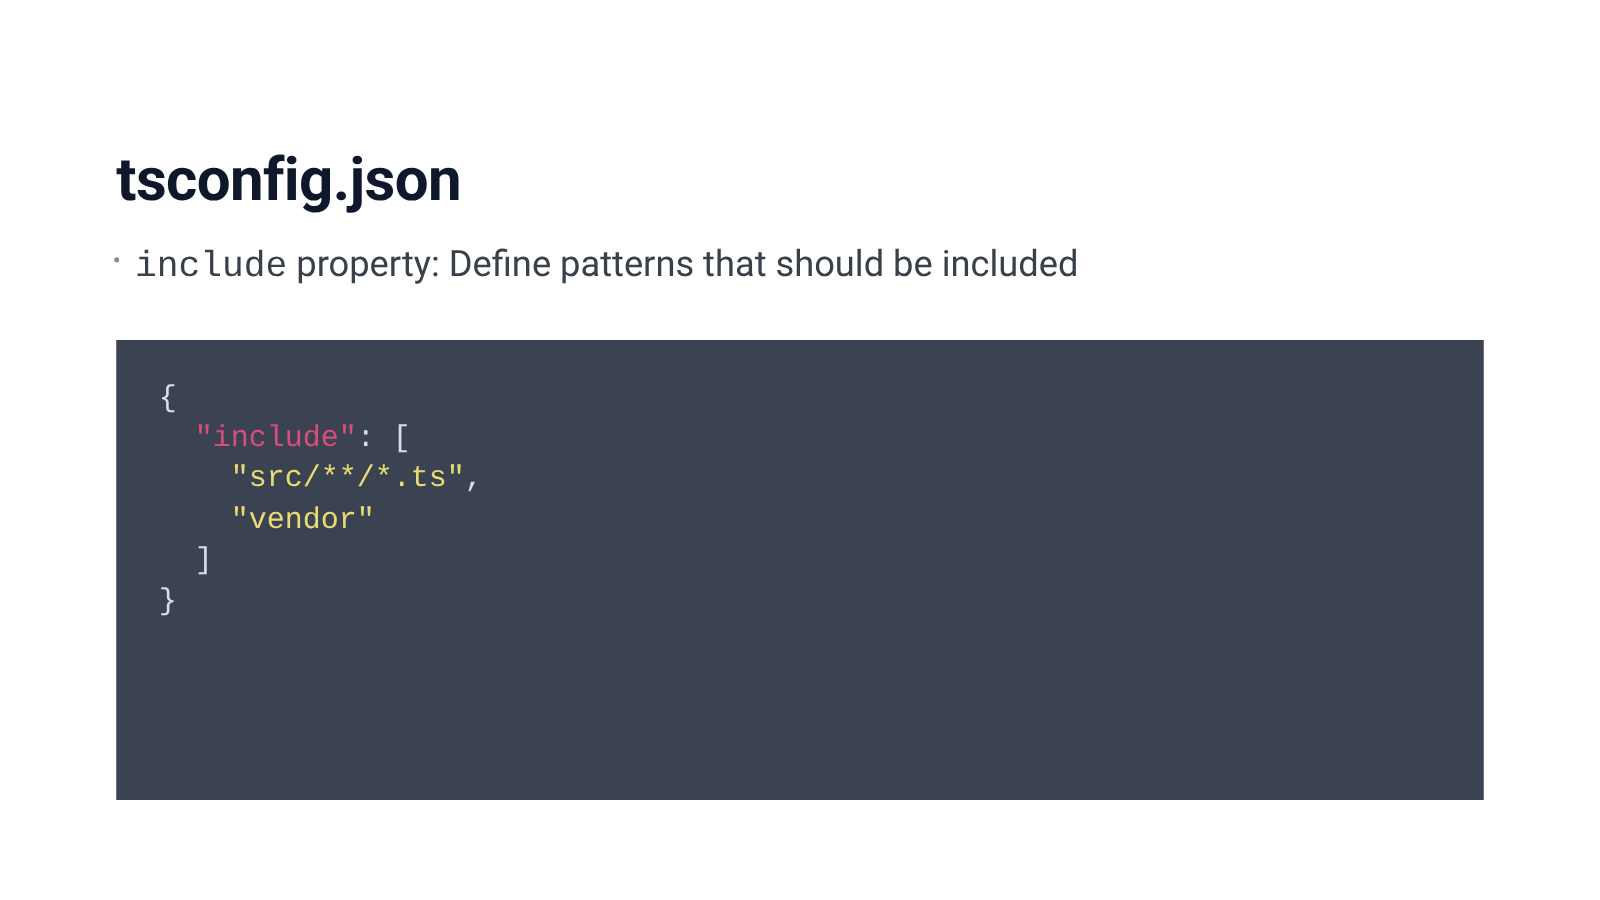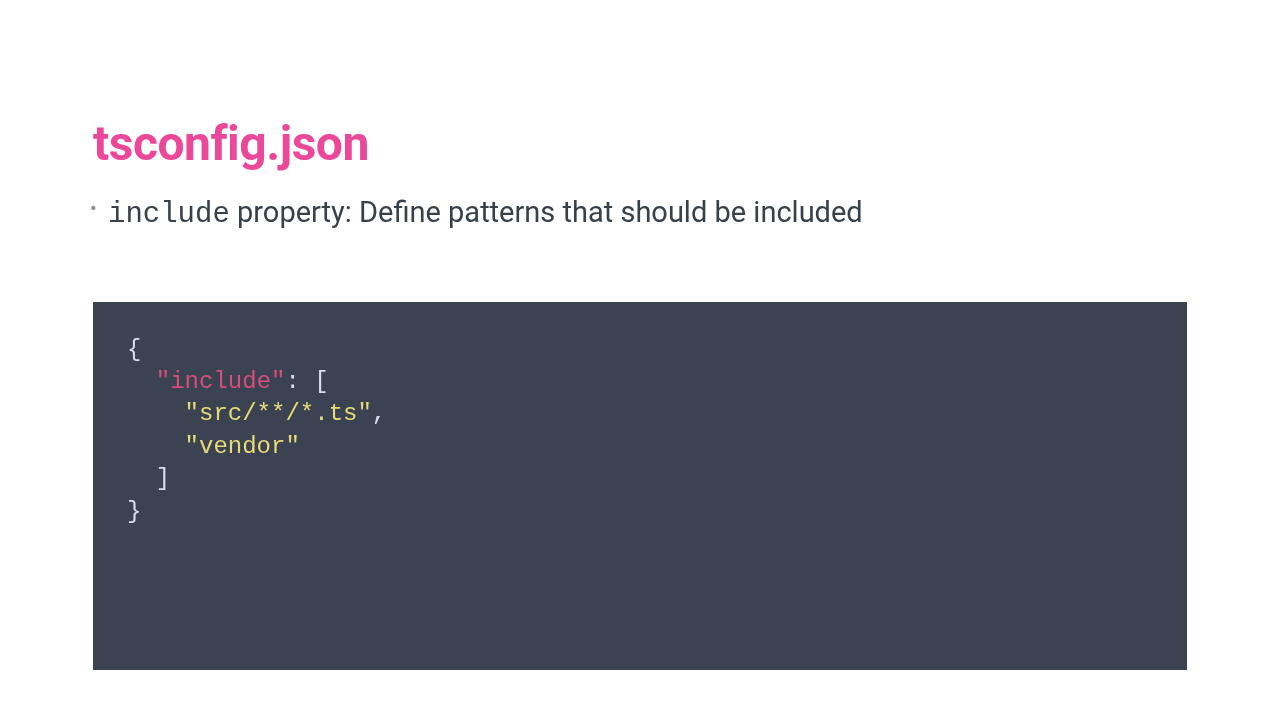--- a/index.html
+++ b/index.html
@@ -13,28 +13,28 @@
       height: 720px;
       background: #ffffff;
       font-family: -apple-system, BlinkMacSystemFont, 'Segoe UI', Roboto, Helvetica, Arial, sans-serif;
       padding: 115px 93px 0 93px;
       overflow: hidden;
     }
     
     .slide-title {
       font-size: 48px;
       font-weight: 700;
-      color: #ec4899;
+      color: #0f172a;
       margin-bottom: 20px;
       letter-spacing: -0.5px;
     }
     
     .bullet-list {
       list-style: none;
-      margin-bottom: 66px;
+      margin-bottom: 37px;
     }
     
     .bullet-item {
       position: relative;
       padding-left: 15px;
       font-size: 29px;
       color: #384049;
       line-height: 1.4;
     }
     

